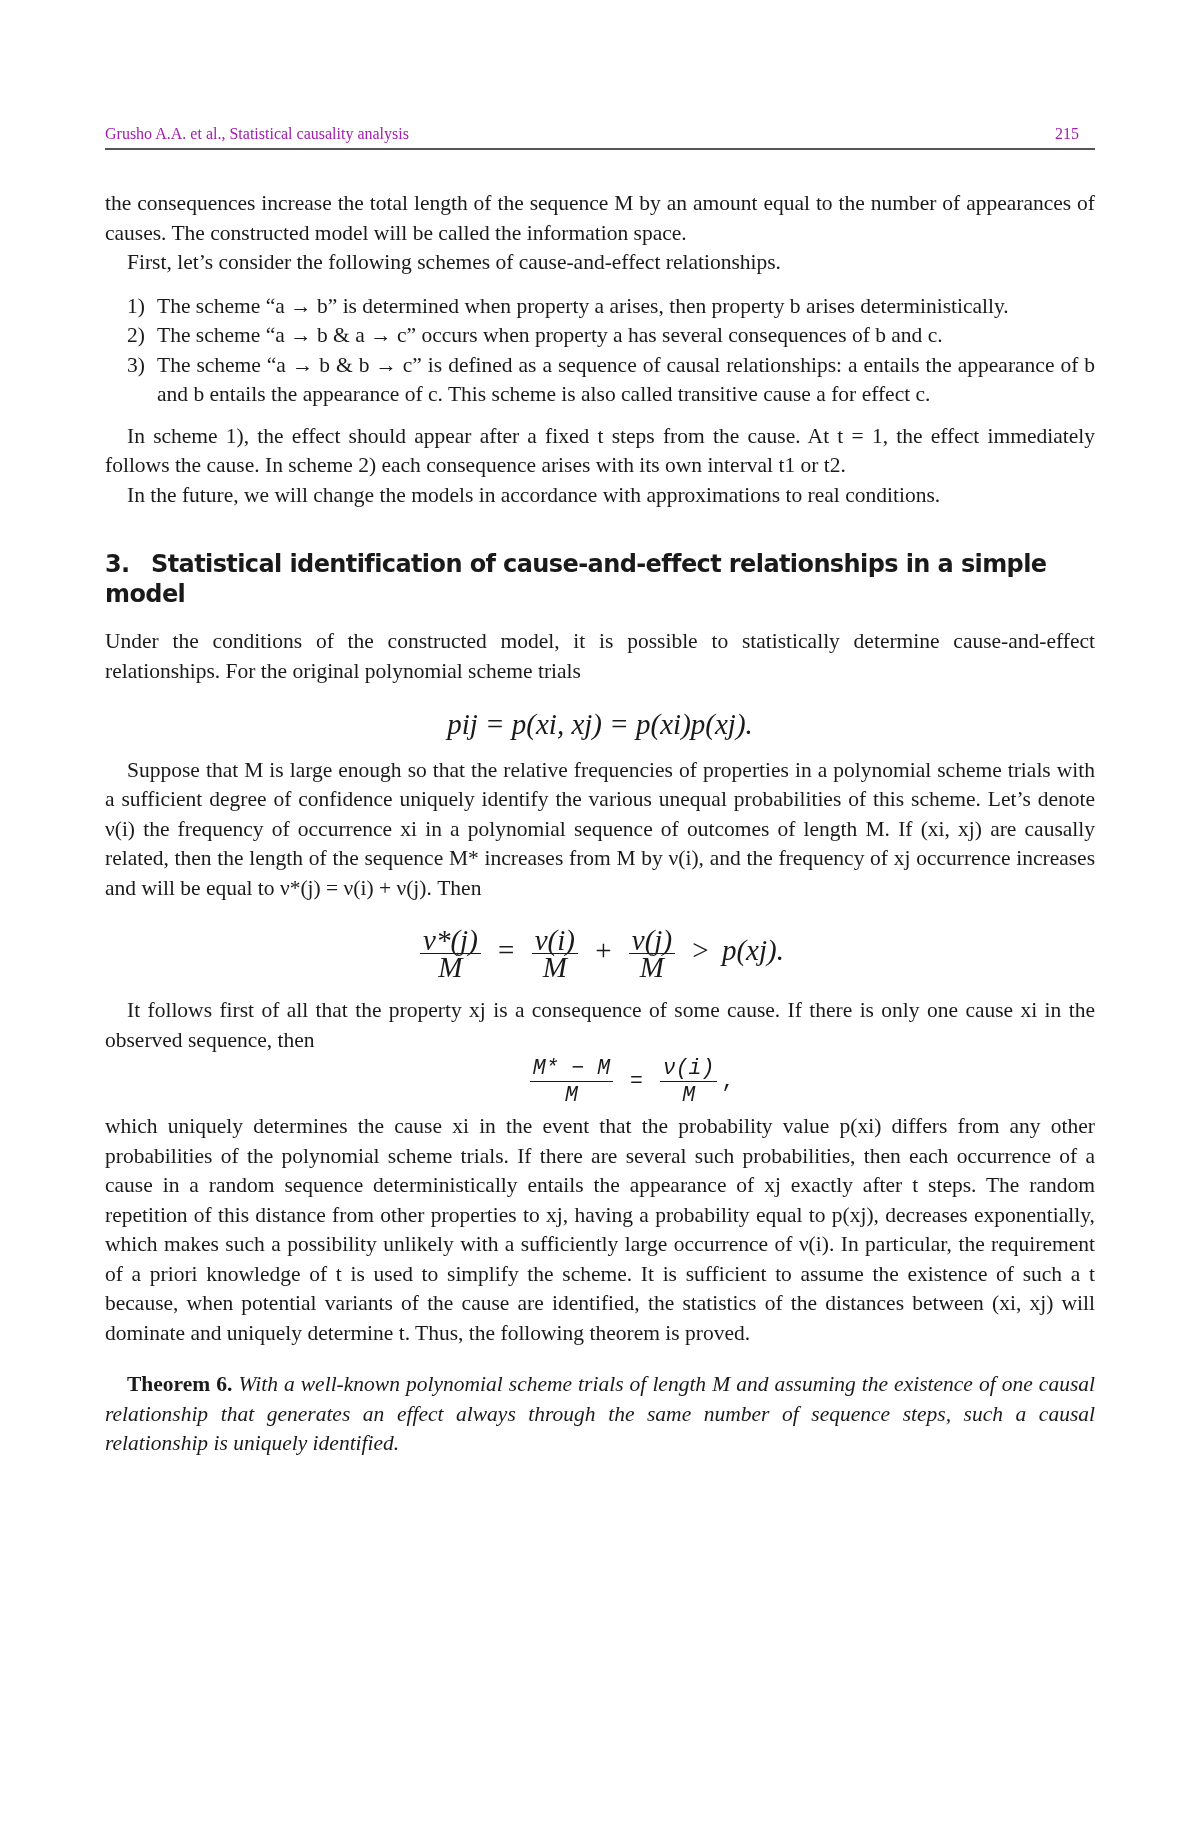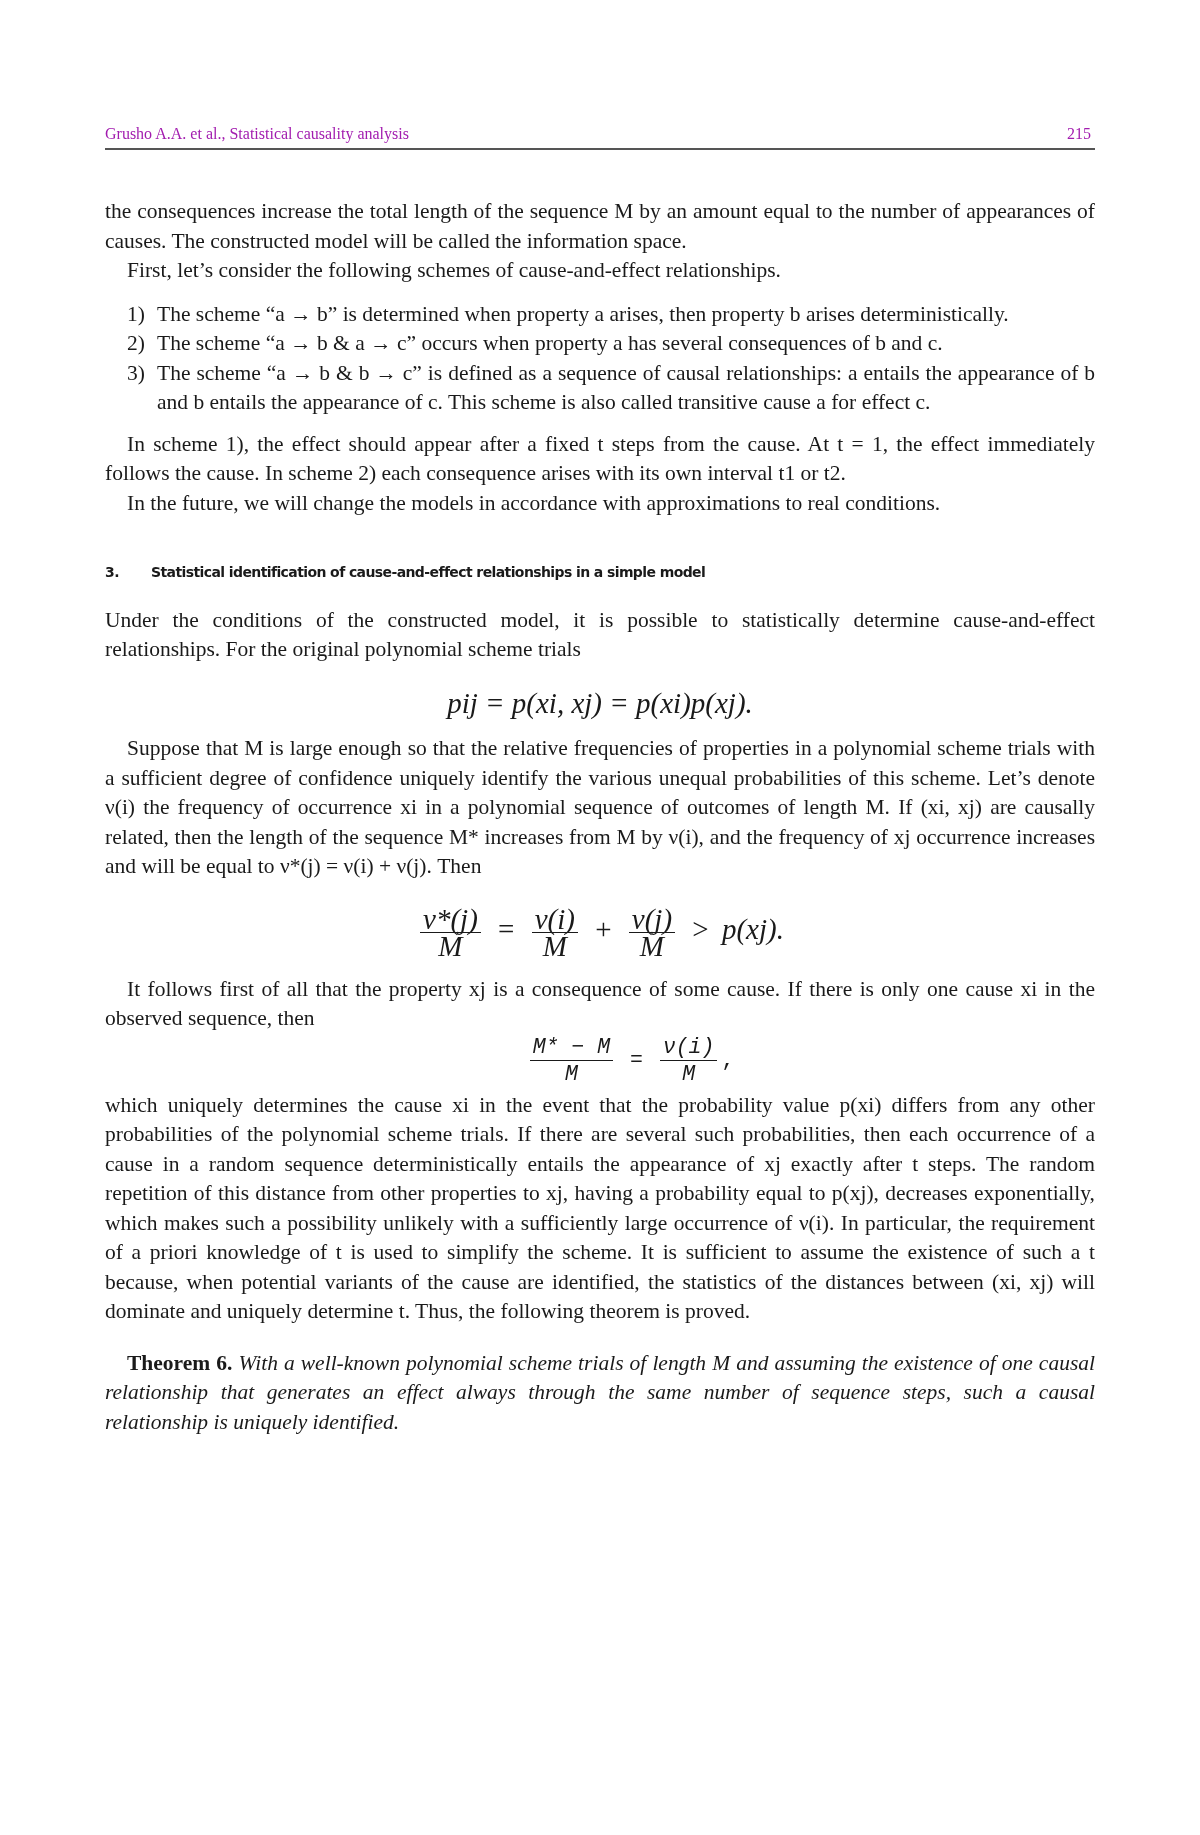--- a/index.html
+++ b/index.html
@@ -2,31 +2,31 @@
 <html><head>
 <meta charset="utf-8">
 <style>
   html, body { margin: 0; padding: 0; background: #ffffff; }
   body { width: 1200px; height: 1835px; position: relative; overflow: hidden;
          font-family: "Liberation Serif", "DejaVu Serif", serif; color: #1a1a1a; }
   .page { position: absolute; left: 105px; top: 0; width: 990px; }
   .running-head { position: absolute; top: 125px; left: 0; width: 990px; height: 22px;
                   font-size: 16px; color: #a21caf; }
   .running-head .title { position: absolute; left: 0; top: 0; }
-  .running-head .pageno { position: absolute; right: 4px; top: 0; text-align: right; }
+  .running-head .pageno { position: absolute; right: 16px; top: 0; text-align: right; }
   .head-rule { position: absolute; top: 148px; left: 0; width: 990px; height: 2px; background: #555; }
-  .body { position: absolute; top: 197px; left: 0; width: 990px; font-size: 21.5px; line-height: 29.5px; }
+  .body { position: absolute; top: 189px; left: 0; width: 990px; font-size: 21.5px; line-height: 29.5px; }
   p { margin: 0; text-align: justify; }
   .indent { text-indent: 22px; }
   .list { margin: 14px 0 12px 0; padding: 0; list-style: none; }
   .list li { position: relative; padding-left: 52px; text-align: justify; }
   .list li .num { position: absolute; left: 22px; top: 0; }
   i, .m { font-style: italic; }
   .section { margin-top: 40px; margin-bottom: 18px; font-family: "DejaVu Sans", sans-serif; font-weight: bold;
-             font-size: 14px; letter-spacing: -0.6px; }
+             font-size: 24px; letter-spacing: -0.6px; }
   .section .secnum { display: inline-block; width: 46px; }
   .eq { text-align: center; margin: 24px 0 16px 0; font-style: italic; font-size: 29px; }
   .frac { display: inline-block; vertical-align: middle; text-align: center; margin: 0 4px; }
   .frac .top { display: block; border-bottom: 1.5px solid #1a1a1a; padding: 0 3px; line-height: 26px; }
   .frac .bot { display: block; line-height: 26px; }
   .eq .op { font-style: normal; margin: 0 6px; }
   .theorem { margin-top: 22px; }
   .theorem .label { font-weight: bold; font-style: normal; }
   .eq2 { text-align: center; margin: 0 0 4px 0; font-style: italic; padding-left: 60px; font-family: Liberation Mono, monospace; }
 </style>

